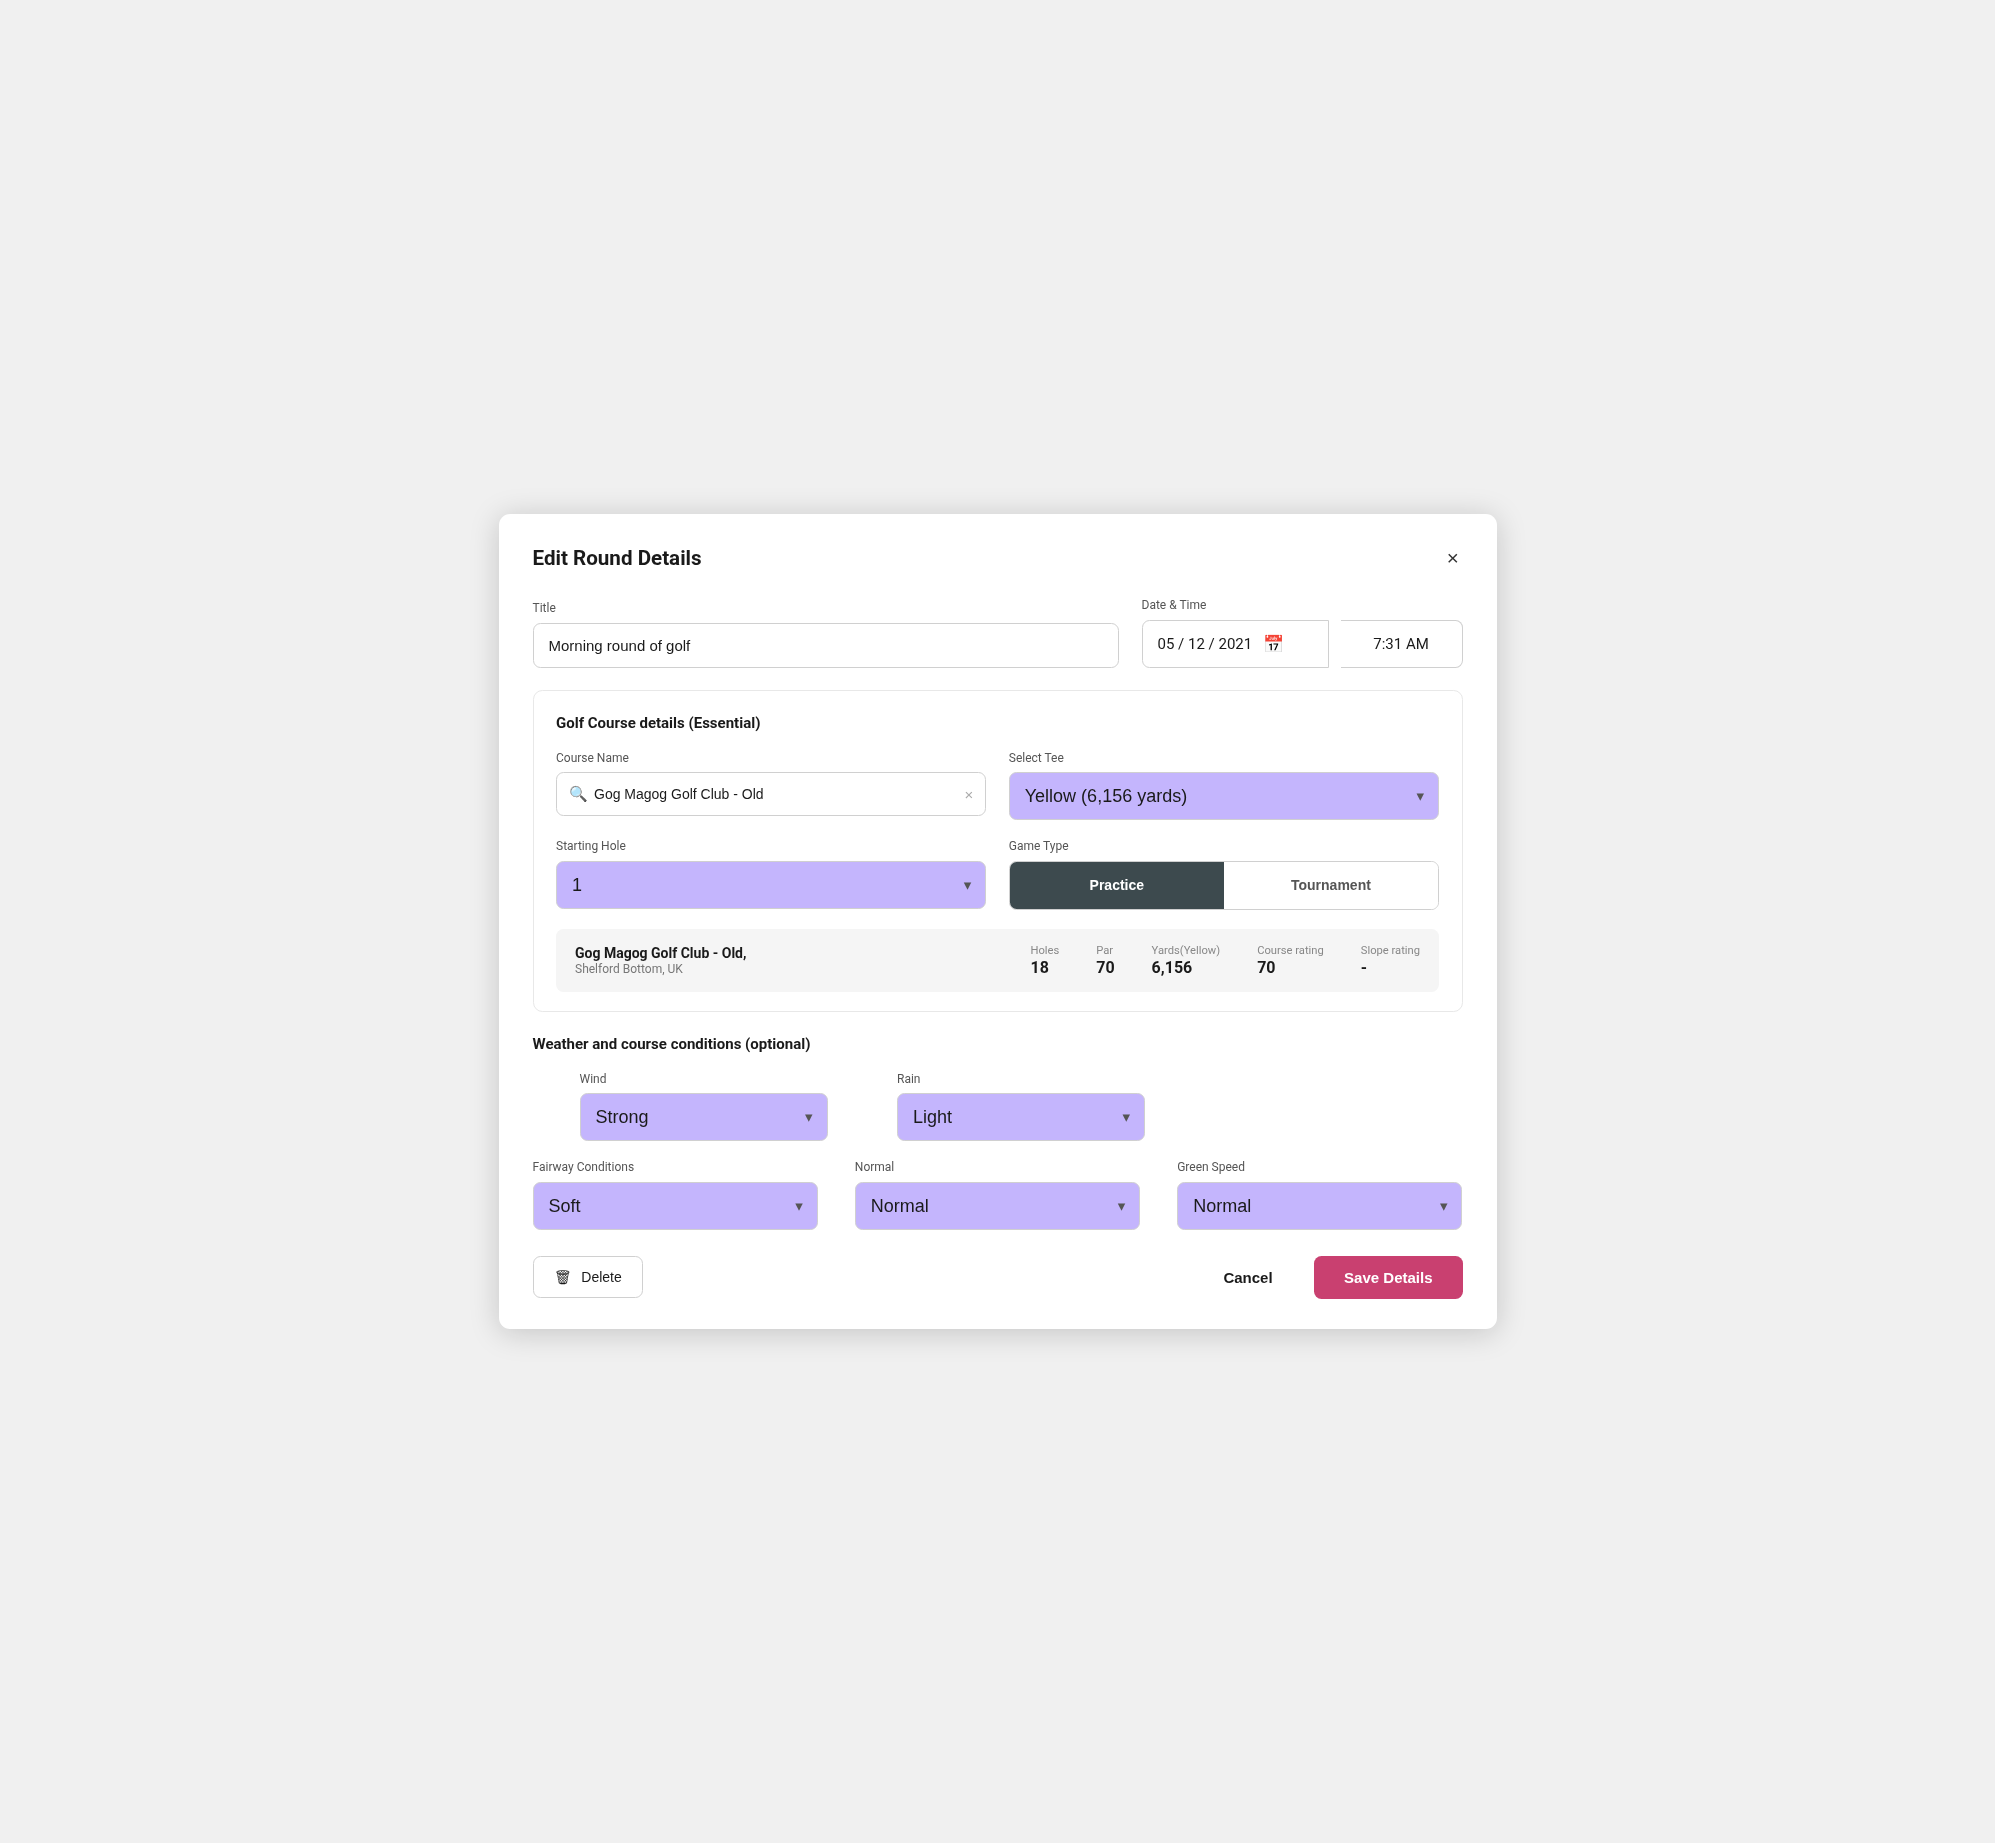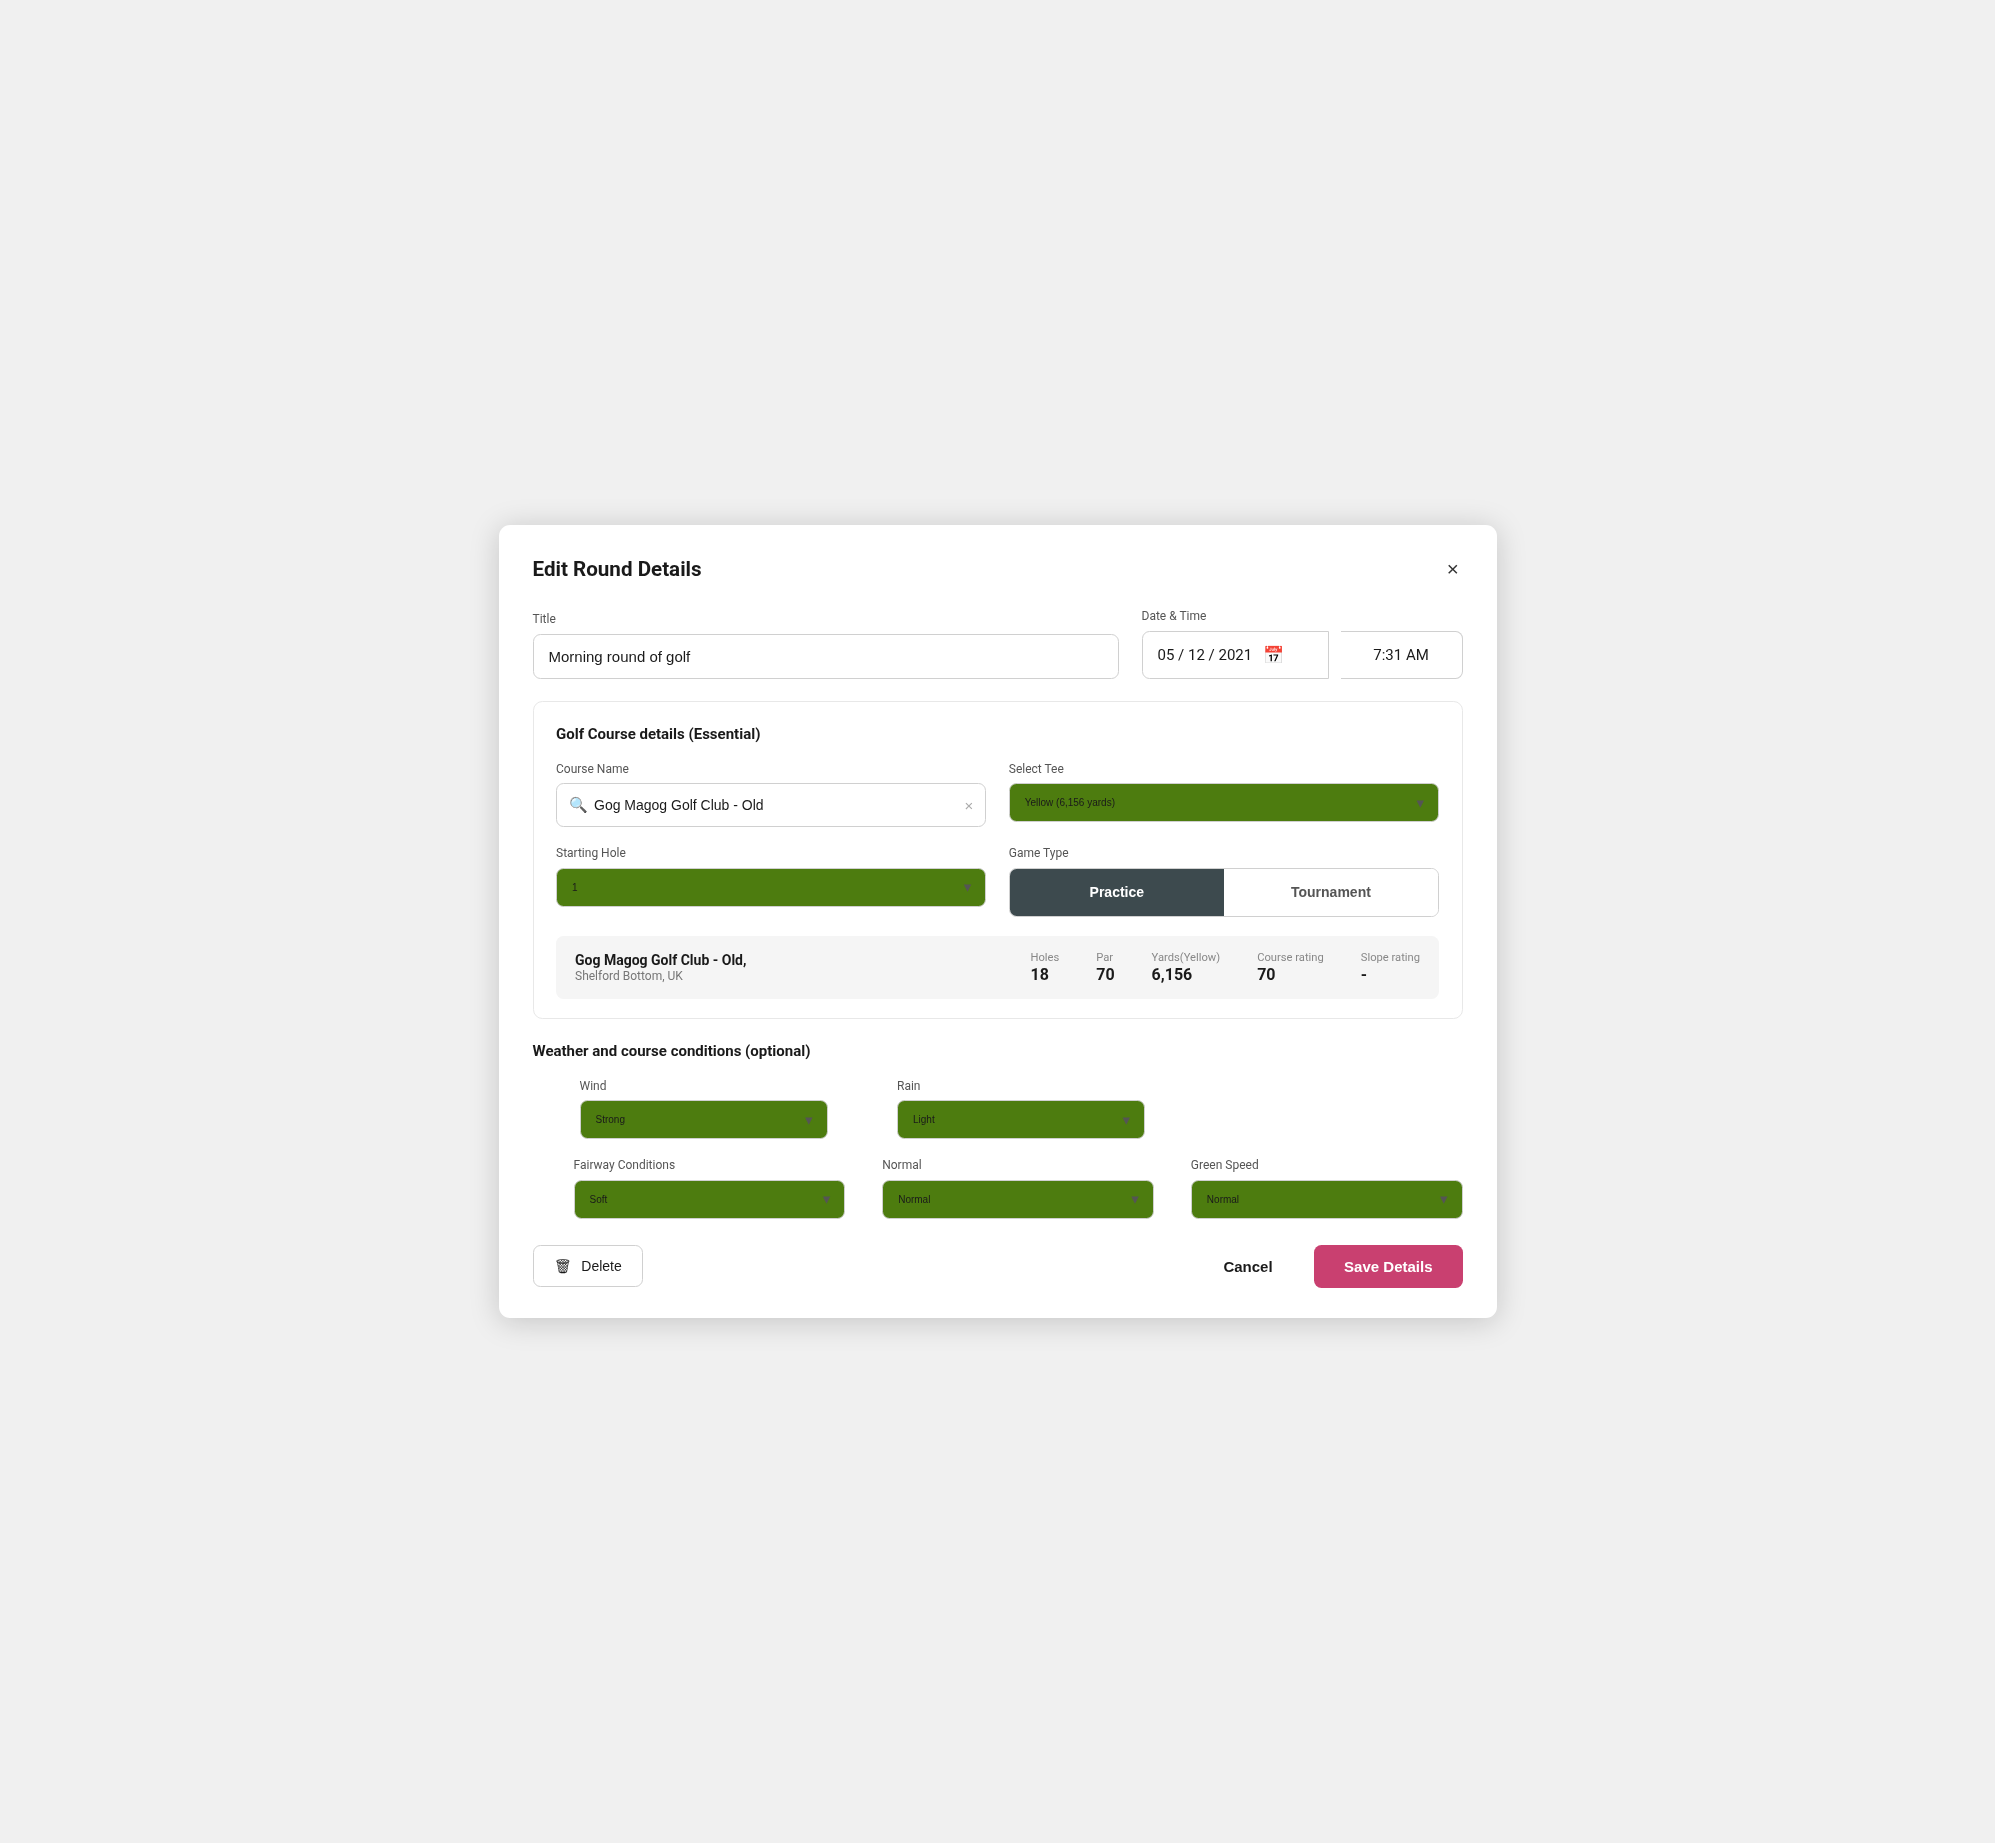--- a/index.html
+++ b/index.html
@@ -152,23 +152,23 @@
       outline: none;
     }
     .select-wrapper {
       position: relative;
     }
     .select-wrapper select {
       width: 100%;
       padding: 13px 41px 13px 15px;
       border: 1.4px solid #d0d0d0;
       border-radius: 7.5px;
-      font-size: 10px;
-      color: #1a1a1a;
-      background: #4d7c0f;
+      font-size: 18px;
+      color: #1a1a1a;
+      background: #c4b5fd;
       appearance: none;
       -webkit-appearance: none;
       cursor: pointer;
       outline: none;
     }
     .select-chevron {
       position: absolute;
       right: 15px;
       top: 50%;
       transform: translateY(-50%);
@@ -247,21 +247,20 @@
       gap: 22.5px;
       margin-bottom: 19px;
     }
     .weather-row > .field-group {
       flex: 1;
       margin-left: 47px;
     }
     .three-col {
       display: flex;
       gap: 37px;
-      margin-left: 41px;
     }
     .three-col > .field-group {
       flex: 1;
     }
     .footer-row {
       display: flex;
       align-items: center;
       justify-content: space-between;
       margin-top: 26px;
     }

